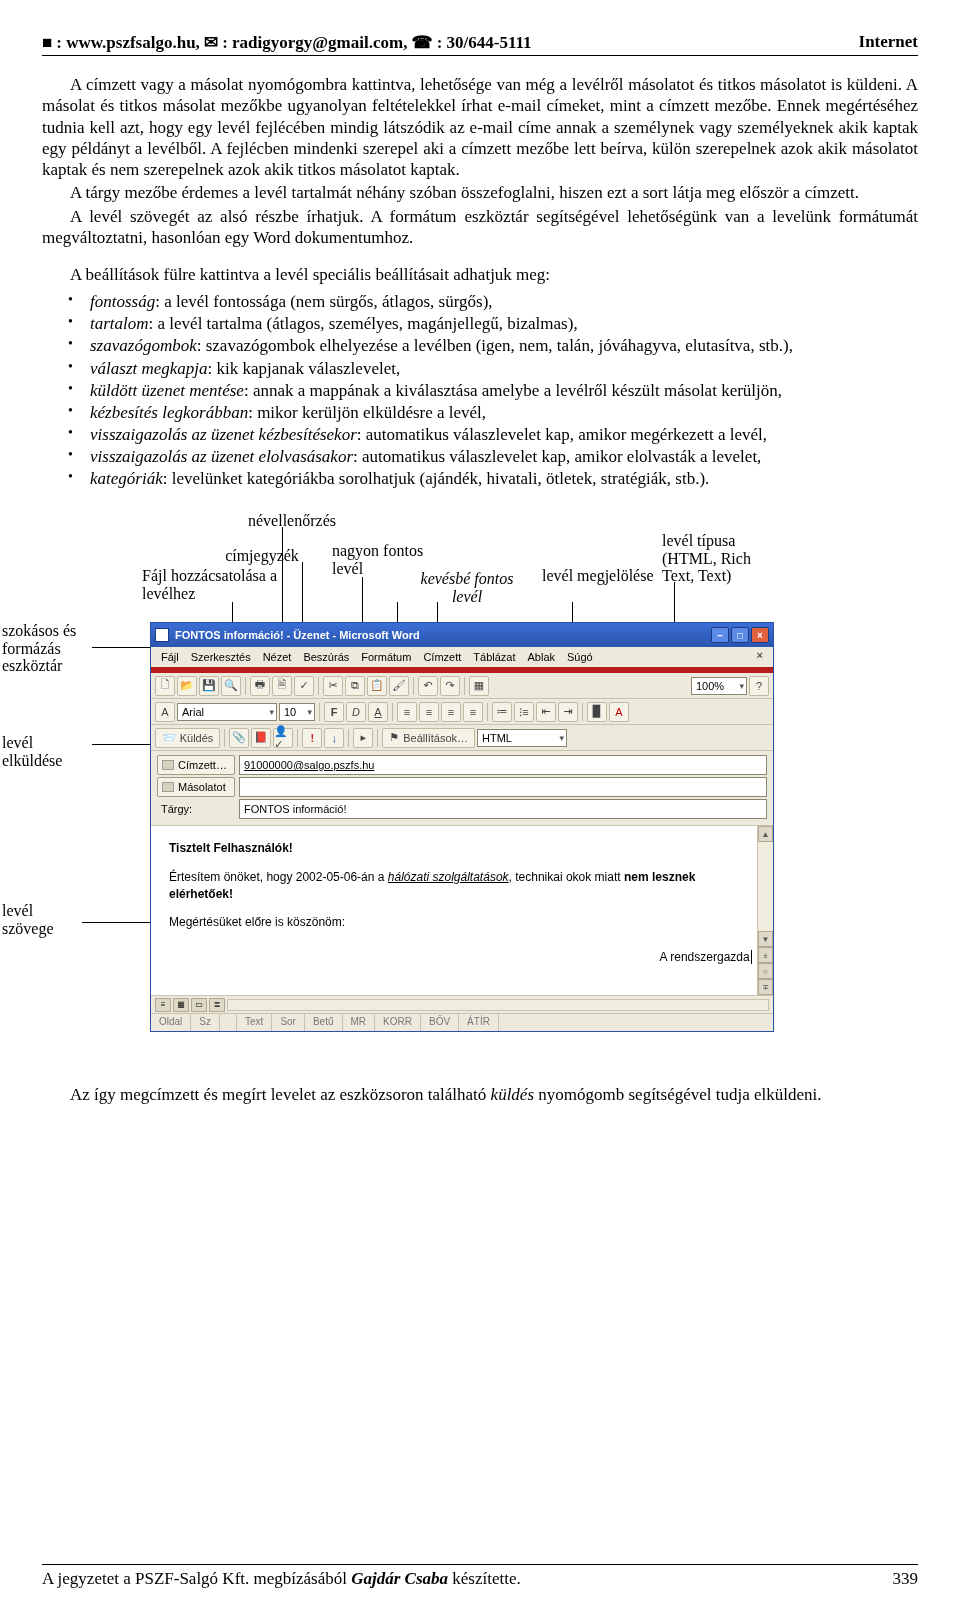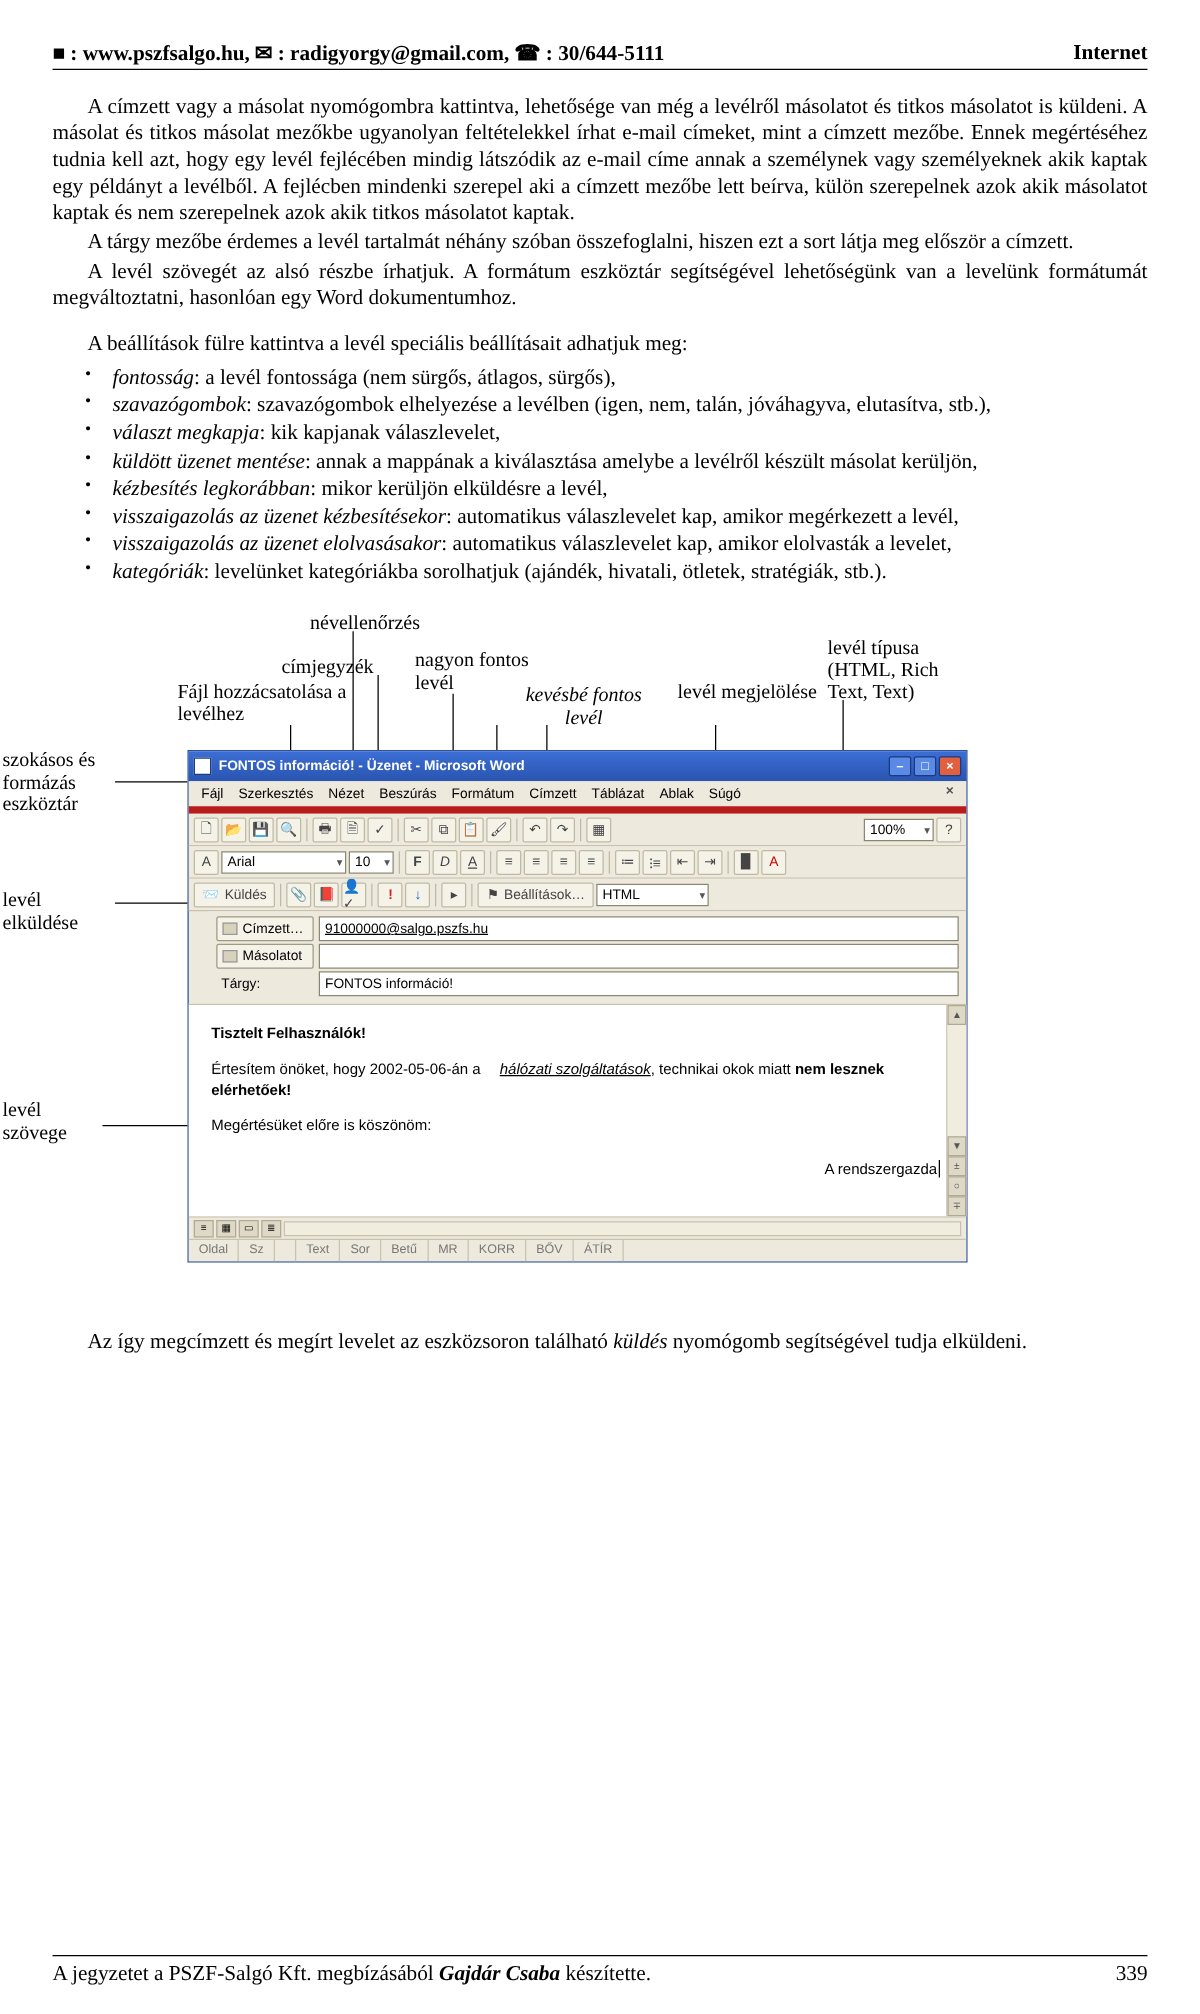--- a/index.html
+++ b/index.html
@@ -31,21 +31,21 @@
   .menubar { display: flex; background: #ede9dc; padding: 2px 4px; border-bottom: 6px solid #b91c1c; }
   .menubar span { padding: 2px 6px; cursor: default; }
   .menubar .mx { margin-left: auto; padding: 0 6px; color: #555; font-weight: bold; }
   .toolbar { display: flex; align-items: center; background: #ede9dc; padding: 2px 4px; border-bottom: 1px solid #c8c2af; gap: 2px; height: 26px; }
   .tbtn { width: 20px; height: 20px; border: 1px solid #c0baa5; background: #f5f2e8; display: flex; align-items: center; justify-content: center; font-size: 11px; color: #444; border-radius: 2px; }
   .tsep { width: 1px; height: 18px; background: #c0baa5; margin: 0 2px; }
   .tsel { height: 18px; border: 1px solid #8c8670; background: #fff; font-size: 11px; padding: 0 14px 0 4px; display: flex; align-items: center; min-width: 48px; position: relative; }
   .tsel::after { content: "▾"; position: absolute; right: 2px; font-size: 9px; color: #555; }
   .tbtn.important { color: #d02020; font-weight: bold; }
   .tbtn.low { color: #2060c0; font-weight: bold; }
-  .fields { background: #ede9dc; padding: 2px 6px 4px 6px; margin-left: 16px; }
+  .fields { background: #ede9dc; padding: 2px 6px 4px 6px; }
   .frow { display: flex; align-items: center; margin: 2px 0; gap: 4px; }
   .flabel { width: 78px; height: 20px; display: flex; align-items: center; padding: 0 4px; font-size: 11px; }
   .flabel.btn { border: 1px solid #a09a85; background: #f5f2e8; border-radius: 2px; }
   .flabel .ic { width: 12px; height: 10px; background: #d8d2bc; border: 1px solid #999; margin-right: 4px; }
   .finput { flex: 1; height: 20px; border: 1px solid #8c8670; background: #fff; padding: 0 4px; display: flex; align-items: center; font-size: 11px; }
   .bodyarea { border-top: 1px solid #c8c2af; background: #fff; padding: 14px 18px 10px 18px; min-height: 170px; font-size: 12px; line-height: 1.4; color: #000; position: relative; }
   .bodyarea .sig { text-align: right; margin-top: 18px; }
   .scrollbar { position: absolute; right: 0; top: 0; bottom: 0; width: 16px; background: #ede9dc; border-left: 1px solid #c8c2af; display: flex; flex-direction: column; }
   .sbtn { height: 16px; background: #ded8c6; border: 1px solid #b0aa94; display: flex; align-items: center; justify-content: center; font-size: 8px; color: #555; }
   .strack { flex: 1; background: #f0ecde; }
@@ -77,20 +77,21 @@
   </div>
 
   <p class="para indent">A címzett vagy a másolat nyomógombra kattintva, lehetősége van még a levélről másolatot és titkos másolatot is küldeni. A másolat és titkos másolat mezőkbe ugyanolyan feltételekkel írhat e-mail címeket, mint a címzett mezőbe. Ennek megértéséhez tudnia kell azt, hogy egy levél fejlécében mindig látszódik az e-mail címe annak a személynek vagy személyeknek akik kaptak egy példányt a levélből. A fejlécben mindenki szerepel aki a címzett mezőbe lett beírva, külön szerepelnek azok akik másolatot kaptak és nem szerepelnek azok akik titkos másolatot kaptak.</p>
   <p class="para indent">A tárgy mezőbe érdemes a levél tartalmát néhány szóban összefoglalni, hiszen ezt a sort látja meg először a címzett.</p>
   <p class="para indent">A levél szövegét az alsó részbe írhatjuk. A formátum eszköztár segítségével lehetőségünk van a levelünk formátumát megváltoztatni, hasonlóan egy Word dokumentumhoz.</p>
   <div class="section-gap"></div>
   <p class="para indent">A beállítások fülre kattintva a levél speciális beállításait adhatjuk meg:</p>
 
   <ul class="bullets">
     <li><span class="italic">fontosság</span><span>: a levél fontossága (nem sürgős, átlagos, sürgős),</span></li>
+    <li><span class="italic">tartalom</span><span>: a levél tartalma (átlagos, személyes, magánjellegű, bizalmas),</span></li>
     <li><span class="italic">szavazógombok</span><span>: szavazógombok elhelyezése a levélben (igen, nem, talán, jóváhagyva, elutasítva, stb.),</span></li>
     <li><span class="italic">választ megkapja</span><span>: kik kapjanak válaszlevelet,</span></li>
     <li><span class="italic">küldött üzenet mentése</span><span>: annak a mappának a kiválasztása amelybe a levélről készült másolat kerüljön,</span></li>
     <li><span class="italic">kézbesítés legkorábban</span><span>: mikor kerüljön elküldésre a levél,</span></li>
     <li><span class="italic">visszaigazolás az üzenet kézbesítésekor</span><span>: automatikus válaszlevelet kap, amikor megérkezett a levél,</span></li>
     <li><span class="italic">visszaigazolás az üzenet elolvasásakor</span><span>: automatikus válaszlevelet kap, amikor elolvasták a levelet,</span></li>
     <li><span class="italic">kategóriák</span><span>: levelünket kategóriákba sorolhatjuk (ajándék, hivatali, ötletek, stratégiák, stb.).</span></li>
   </ul>
 
   <div class="diagram-area">
@@ -233,21 +234,21 @@
         </div>
         <div class="frow">
           <div class="flabel">Tárgy:</div>
           <div class="finput">FONTOS információ!</div>
         </div>
       </div>
 
       <div class="bodyarea">
         <p style="font-weight:bold; margin-bottom:12px;">Tisztelt Felhasználók!</p>
         <p>
-          <span>Értesítem önöket, hogy 2002-05-06-án a </span><span style="font-style:italic; text-decoration:underline;margin-left:12px;">hálózati szolgáltatások</span><span>, technikai okok miatt </span><b>nem lesznek elérhetőek!</b>
+          <span>Értesítem önöket, hogy 2002-05-06-án a </span><span style="font-style:italic; text-decoration:underline;">hálózati szolgáltatások</span><span>, technikai okok miatt </span><b>nem lesznek elérhetőek!</b>
         </p>
         <p style="margin-top:12px;">Megértésüket előre is köszönöm:</p>
         <p class="sig"><span>A rendszergazda</span><span style="border-left:1px solid #000; margin-left:1px;">&nbsp;</span></p>
         <div class="scrollbar">
           <div class="sbtn">▲</div>
           <div class="strack"></div>
           <div class="sbtn">▼</div>
           <div class="sbtn">±</div>
           <div class="sbtn">○</div>
           <div class="sbtn">∓</div>

